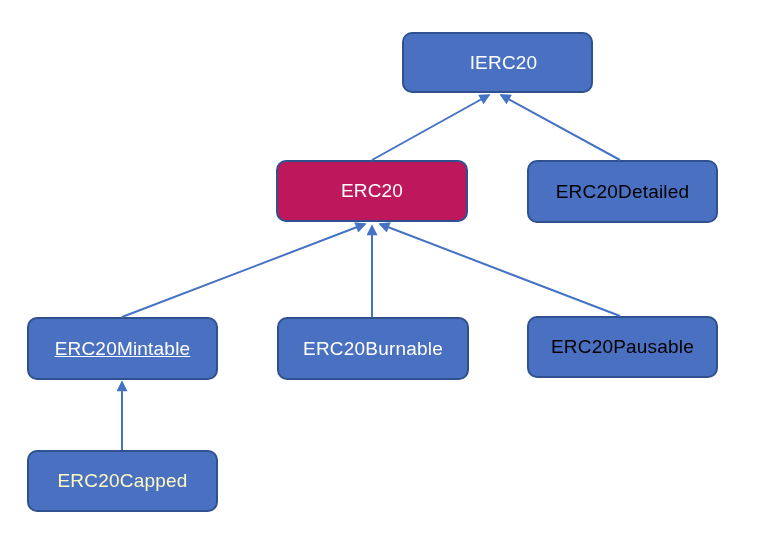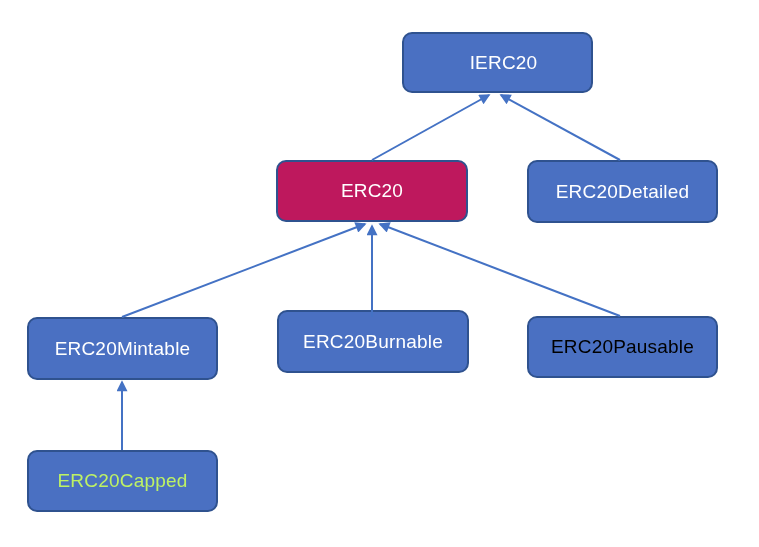--- a/index.html
+++ b/index.html
@@ -57,28 +57,28 @@
       <line x1="122" y1="450" x2="122" y2="382" stroke="#4472C4" stroke-width="2" marker-end="url(#arrowhead)"></line>
     </svg>
   <div id="nodes-layer">
       <div class="node" style="left: 402px; top: 32px; width: 191px; height: 61px; background: rgb(74, 112, 194); border: 2.5px solid rgb(47, 82, 143); padding-left: 12px;">
         <span class="node-label" style="color: rgb(255, 255, 255);">IERC20</span>
       </div>
       <div class="node" style="left: 276px; top: 160px; width: 192px; height: 62px; background: #be185d; border: 2.5px solid rgb(47, 82, 143);">
         <span class="node-label" style="color: rgb(255, 255, 255);">ERC20</span>
       </div>
       <div class="node" style="left: 527px; top: 160px; width: 191px; height: 63px; background: rgb(74, 112, 194); border: 2.5px solid rgb(47, 82, 143);">
-        <span class="node-label" style="color: #ffffff;">ERC20Detailed</span>
+        <span class="node-label" style="color: #000000;">ERC20Detailed</span>
       </div>
       <div class="node" style="left: 27px; top: 317px; width: 191px; height: 63px; background: rgb(74, 112, 194); border: 2.5px solid rgb(47, 82, 143);">
-        <span class="node-label" style="color: rgb(255, 255, 255);">ERC20Mintable</span>
+        <span class="node-label" style="color: rgb(255, 255, 255); text-decoration: underline;">ERC20Mintable</span>
       </div>
-      <div class="node" style="left: 277px; top: 310px; width: 192px; height: 63px; background: rgb(74, 112, 194); border: 2.5px solid rgb(47, 82, 143);">
+      <div class="node" style="left: 277px; top: 317px; width: 192px; height: 63px; background: rgb(74, 112, 194); border: 2.5px solid rgb(47, 82, 143);">
         <span class="node-label" style="color: rgb(255, 255, 255);">ERC20Burnable</span>
       </div>
       <div class="node" style="left: 527px; top: 316px; width: 191px; height: 62px; background: rgb(74, 112, 194); border: 2.5px solid rgb(47, 82, 143);">
         <span class="node-label" style="color: #000000;">ERC20Pausable</span>
       </div>
       <div class="node" style="left: 27px; top: 450px; width: 191px; height: 62px; background: rgb(74, 112, 194); border: 2.5px solid rgb(47, 82, 143);">
-        <span class="node-label" style="color: #bef264;">ERC20Capped</span>
+        <span class="node-label" style="color: #fef9c3;">ERC20Capped</span>
       </div>
     </div>
 </div>
 
 </body></html>

